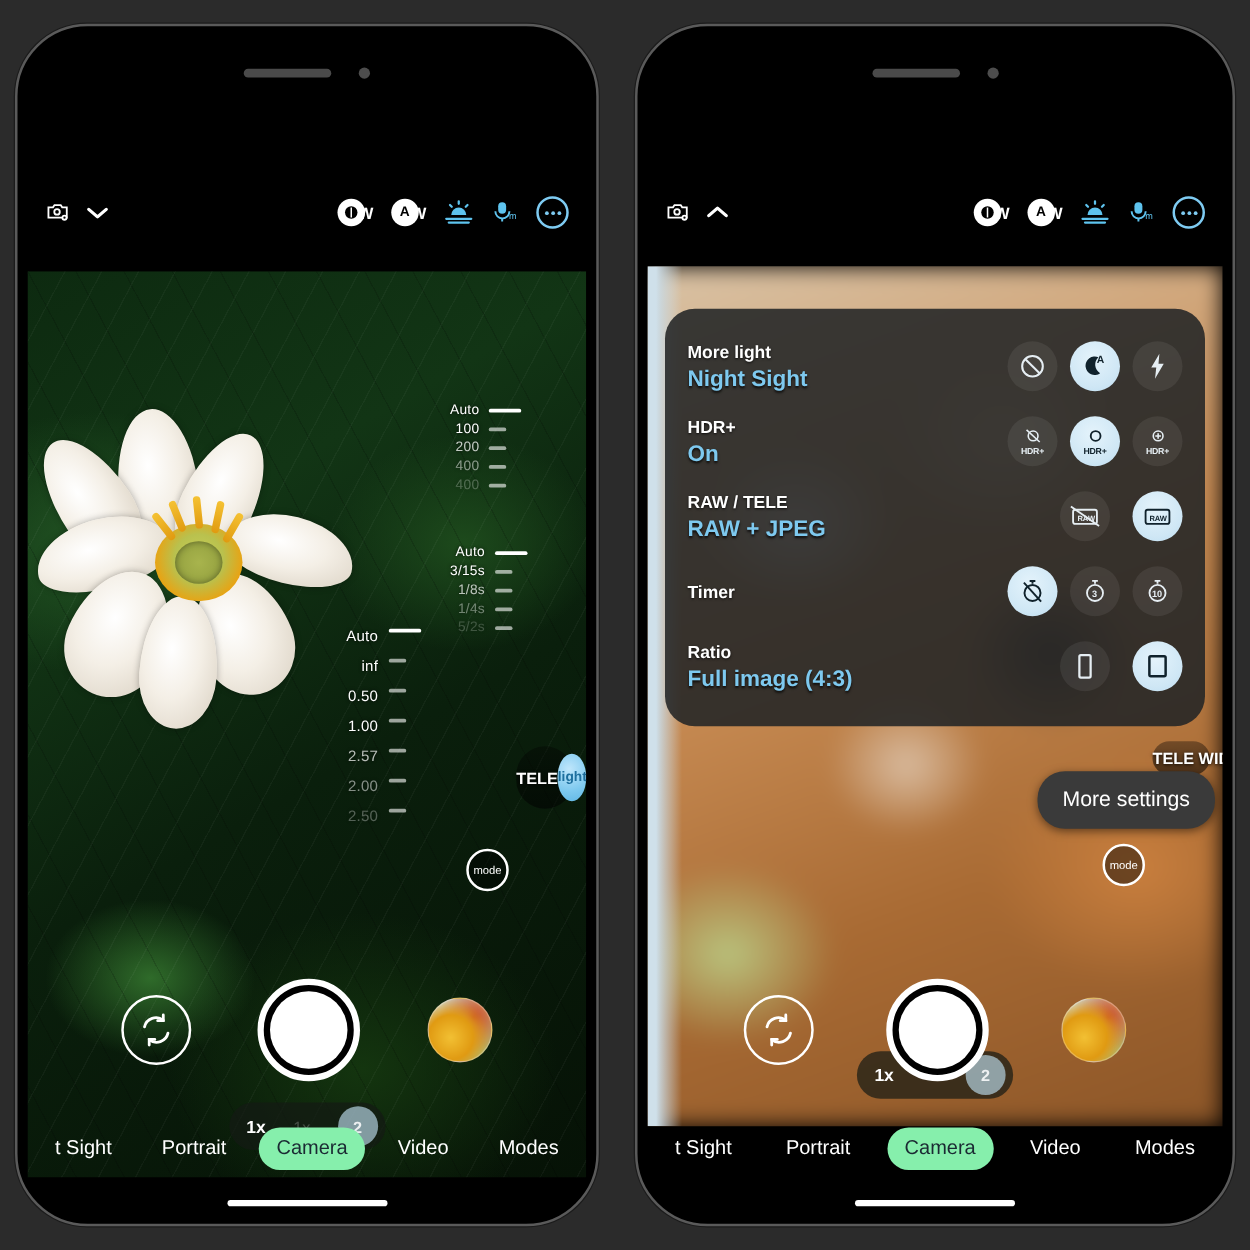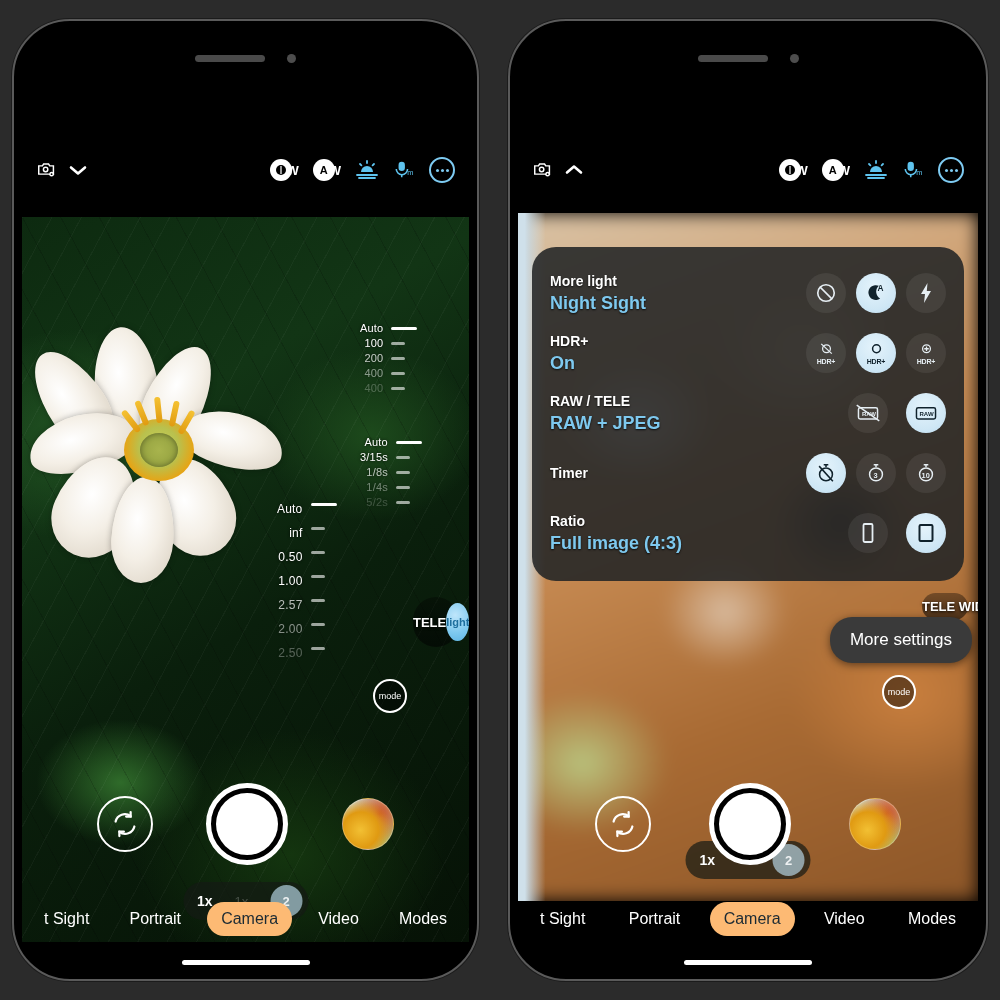--- a/index.html
+++ b/index.html
@@ -328,21 +328,21 @@
     display: flex; align-items: center; justify-content: space-between;
     padding: 0 16px;
   }
   .tab {
     color: #fff; font-size: 16px;
     padding: 8px 14px;
     border-radius: 20px;
     white-space: nowrap;
   }
   .tab.active {
-    background: #fdba74;
+    background: #86efac;
     color: #1b2a33;
     font-weight: normal;
   }
   .homebar {
     position: absolute;
     left: 50%; transform: translateX(-50%);
     bottom: 14px;
     width: 128px; height: 5px;
     border-radius: 3px;
     background: #fff;

